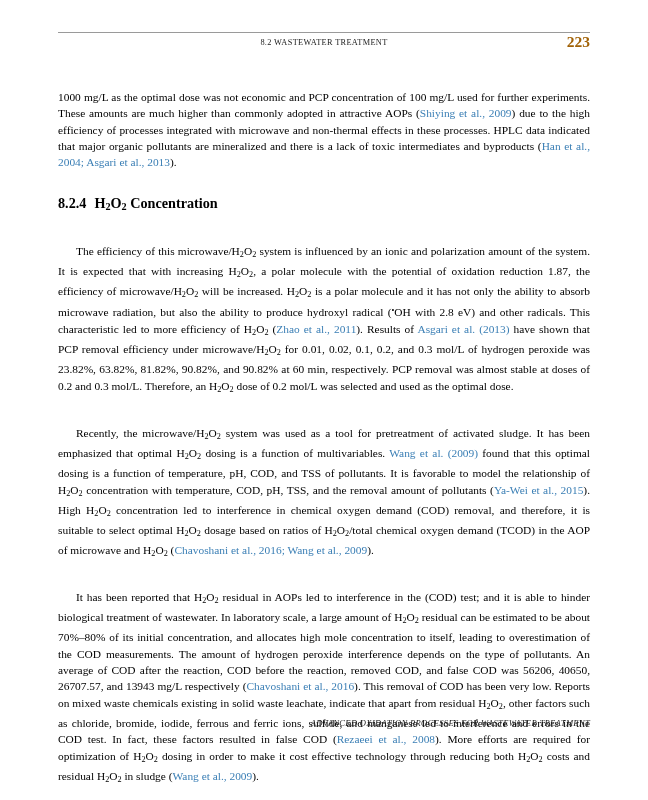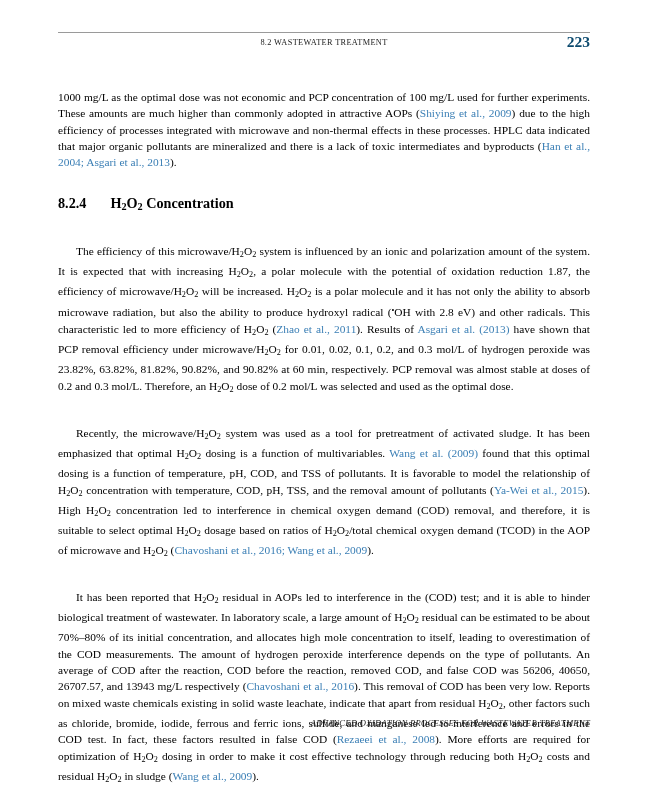--- a/index.html
+++ b/index.html
@@ -40,21 +40,21 @@
     letter-spacing: 0.35px;
     color: #1a1a1a;
     text-align: center;
   }
   .folio {
     position: absolute;
     right: 58px;
     top: 33px;
     font-size: 15.5px;
     font-weight: bold;
-    color: #0c4a6e;
+    color: #a16207;
   }
   .content {
     position: absolute;
     left: 58px;
     top: 62px;
     width: 532px;
   }
   p {
     margin: 0 0 0 0;
     font-size: 11.4px;
@@ -64,21 +64,21 @@
     hyphens: manual;
   }
   p.indent { text-indent: 18px; }
   p.noindent { text-indent: 0; }
   h2.section {
     font-size: 14.2px;
     font-weight: bold;
     margin: 23px 0 9px 0;
     line-height: 18px;
   }
-  h2.section .num { margin-right: 24px; }
+  h2.section .num { margin-right: 8px; }
   .cite {
     color: #3b7fb5;
   }
   sub {
     font-size: 0.72em;
     vertical-align: -0.22em;
   }
   sup {
     font-size: 0.72em;
     vertical-align: 0.42em;

